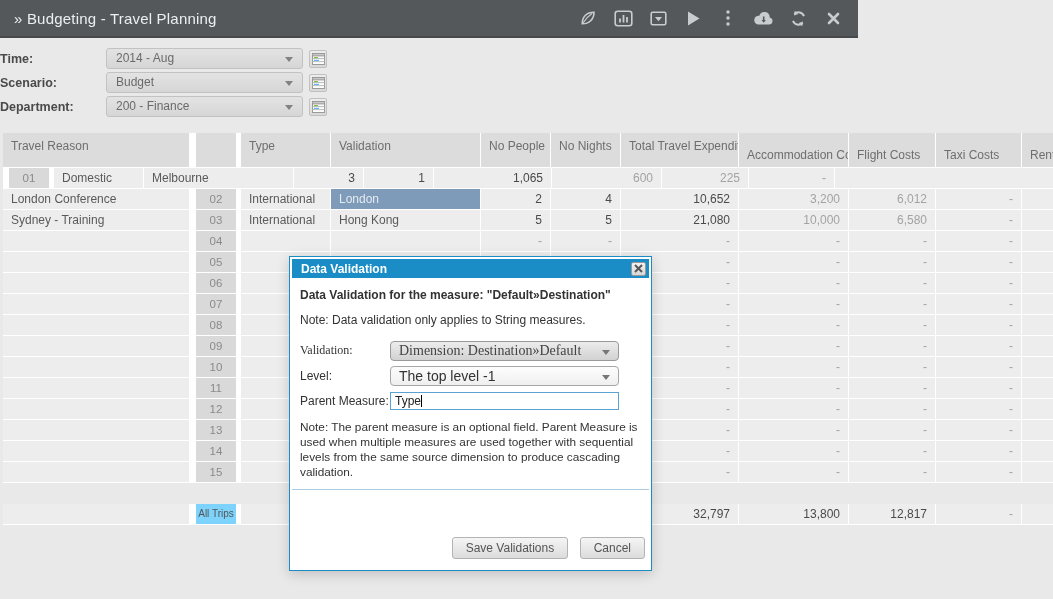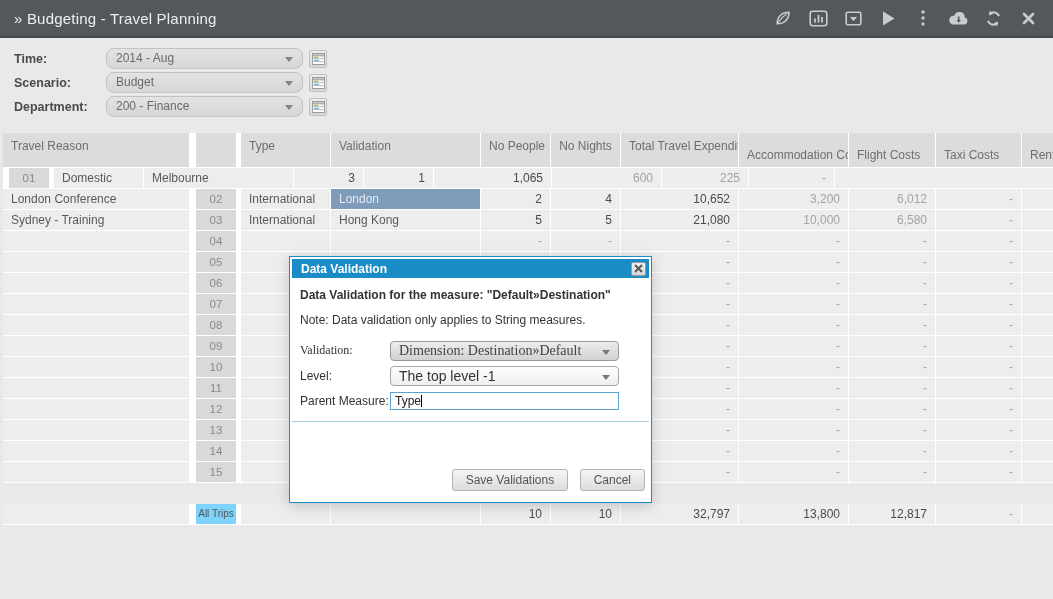--- a/index.html
+++ b/index.html
@@ -1,32 +1,32 @@
 <!DOCTYPE html>
 <html><head>
 <meta charset="utf-8">
 <style>
   * { margin:0; padding:0; box-sizing:border-box; }
   html,body { width:1053px; height:599px; overflow:hidden; }
   body { font-family:"Liberation Sans","DejaVu Sans",sans-serif; background:#e9e9e9; position:relative; }
 
   
-  .topbar { position:absolute; left:0; top:0; width:1053px; height:38px; background:#54585b;
+  .topbar { position:absolute; left:0; top:0; width:858px; height:38px; background:#54585b;
             border-bottom:2px solid #45494c; display:flex; align-items:center; justify-content:space-between;gap:15px; }
   .tb-title { color:#eceff1; font-size:15px; padding-left:14px; letter-spacing:.2px; }
   .tb-icons { display:flex; align-items:center; gap:13px; padding-right:14px; }
   .tbi { width:22px; height:22px; display:flex; align-items:center; justify-content:center; cursor:pointer; }
   .tbi svg { display:block; }
 
   
   .filters { position:absolute; left:0; top:48px; }
   .frow { display:flex; align-items:center; height:21px; margin-bottom:3px; position:relative; }
-  .flabel { width:106px; padding-left:14px; font-size:12.5px; font-weight:bold; color:#4a4a4a; }
+  .flabel { width:106px; font-size:12.5px; font-weight:bold; color:#4a4a4a; }
   .fdd { width:197px; height:21px; background:linear-gradient(#e3e3e3,#d6d6d6); border:1px solid #c2c2c2;
-         border-radius:8px; font-size:12px; color:#6a6a6a; line-height:19px; padding:0 22px 0 9px;
+         border-radius:3px; font-size:12px; color:#6a6a6a; line-height:19px; padding:0 22px 0 9px;
          position:relative; cursor:pointer; }
   .fdd .dd-arrow { position:absolute; right:9px; top:8px; }
   .dd-arrow { width:0; height:0; border-left:4px solid transparent; border-right:4px solid transparent;
               border-top:5px solid #828282; display:inline-block; }
   .fgrid { width:18px; height:18px; margin-left:6px; background:linear-gradient(#ededed,#d8d8d8);
            border:1px solid #c0c0c0; border-radius:2px; display:flex; align-items:center; justify-content:center; cursor:pointer; }
 
   
   .grid { position:absolute; left:3px; top:133px; width:1050px; }
   .trow { display:flex; height:21px; }
@@ -37,21 +37,21 @@
   .hrow .cell { background:#dcdcdc; color:#6e6e6e; line-height:normal; padding-top:6px; }
   .hrow .hb { display:flex; align-items:flex-end; padding-top:0; padding-bottom:5px; }
   .gap { background:#fff !important; border:none; padding:0; }
   .c-reason { width:187px; }
   .c-gap  { width:6px; }
   .c-num  { width:41px; background:#d9d9d9; color:#8a8a8a; text-align:center; padding:0 2px; font-size:11.5px; }
   .c-gap2 { width:4px; }
   .c-type { width:90px; }
   .c-dest { width:150px; }
   .c-people { width:70px; }
-  .c-nights { width:70px;text-align:center; }
+  .c-nights { width:70px; }
   .c-total  { width:118px; }
   .c-accom  { width:110px; }
   .c-flight { width:87px; }
   .c-taxi   { width:86px; }
   .c-rental { flex:1; border-right:none; }
   .num { text-align:right; color:#4a4a4a; }
   .dim { color:#a3a3a3; }
   .selected { background:#7e9cba !important; color:#e4eaf0 !important; }
   .summary { margin-top:21px; }
   .summary .c-num { background:#7dd3fc; color:#555; font-size:10px; }
@@ -491,18 +491,19 @@
           <span class="dd-arrow"></span>
         </div>
       </div>
       <div class="dlg-field">
         <label>Parent Measure:</label>
         <div class="txt-input">
           <span>Type</span><span class="caret"></span>
         </div>
       </div>
     </div>
+    <div class="dlg-note2">Note: The parent measure is an optional field. Parent Measure is used when multiple measures are used together with sequential levels from the same source dimension to produce cascading validation.</div>
   </div>
   <div class="dlg-footer">
     <button class="btn">Save Validations</button>
     <button class="btn">Cancel</button>
   </div>
 </div>
 
 </body></html>

